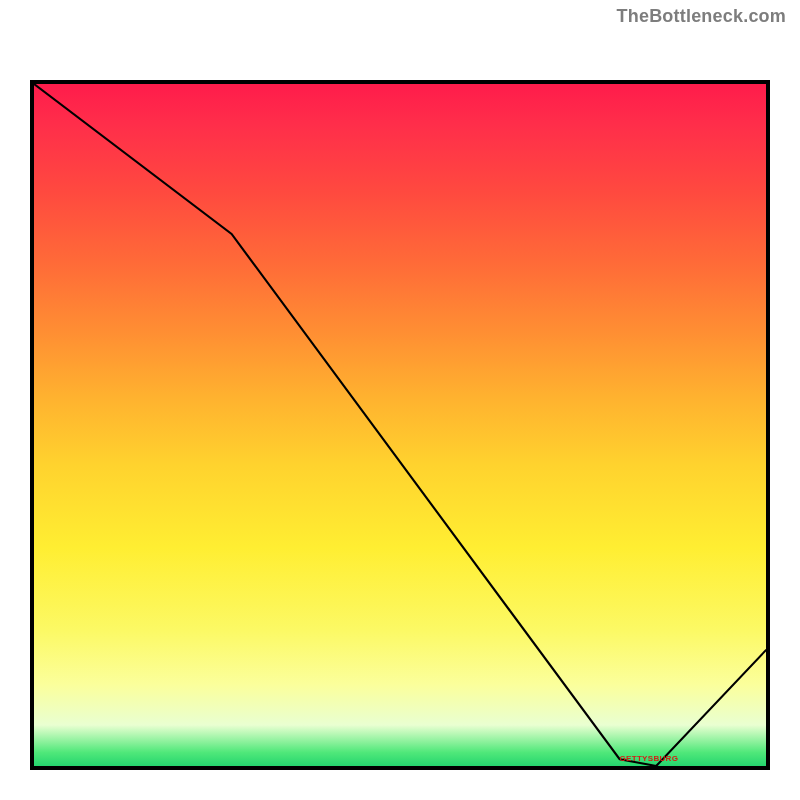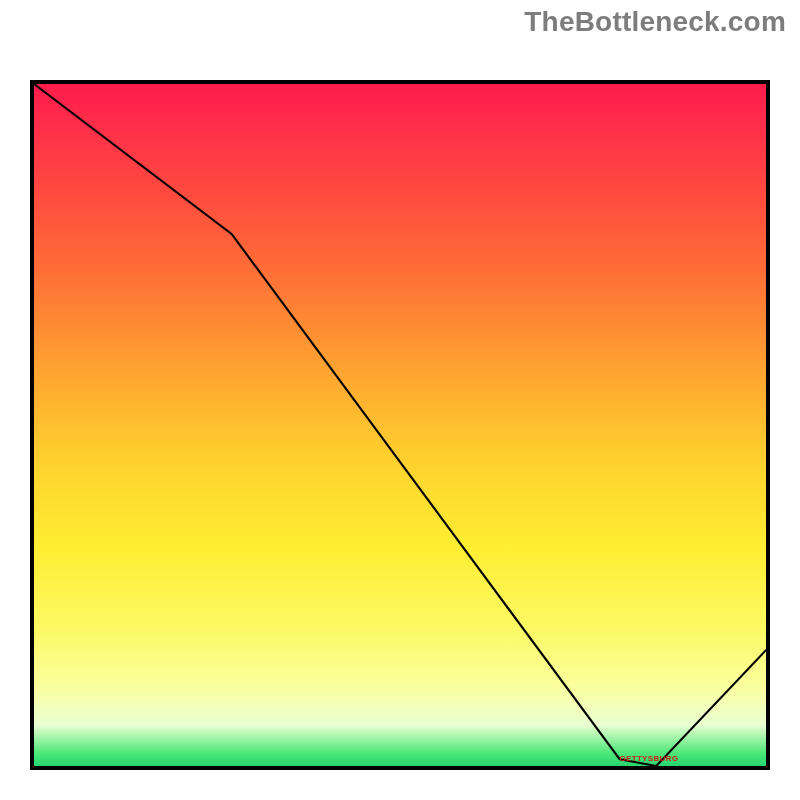--- a/index.html
+++ b/index.html
@@ -12,21 +12,21 @@
   }
   .wrap {
     position: relative;
     width: 800px;
     height: 800px;
   }
   .watermark {
     position: absolute;
     top: 6px;
     right: 14px;
-    font-size: 28px;
+    font-size: 18px;
     font-weight: 600;
     color: #7d7d7d;
     letter-spacing: 0.2px;
   }
   .chart-frame {
     position: absolute;
     left: 30px;
     right: 30px;
     bottom: 30px;
     top: 36px;

